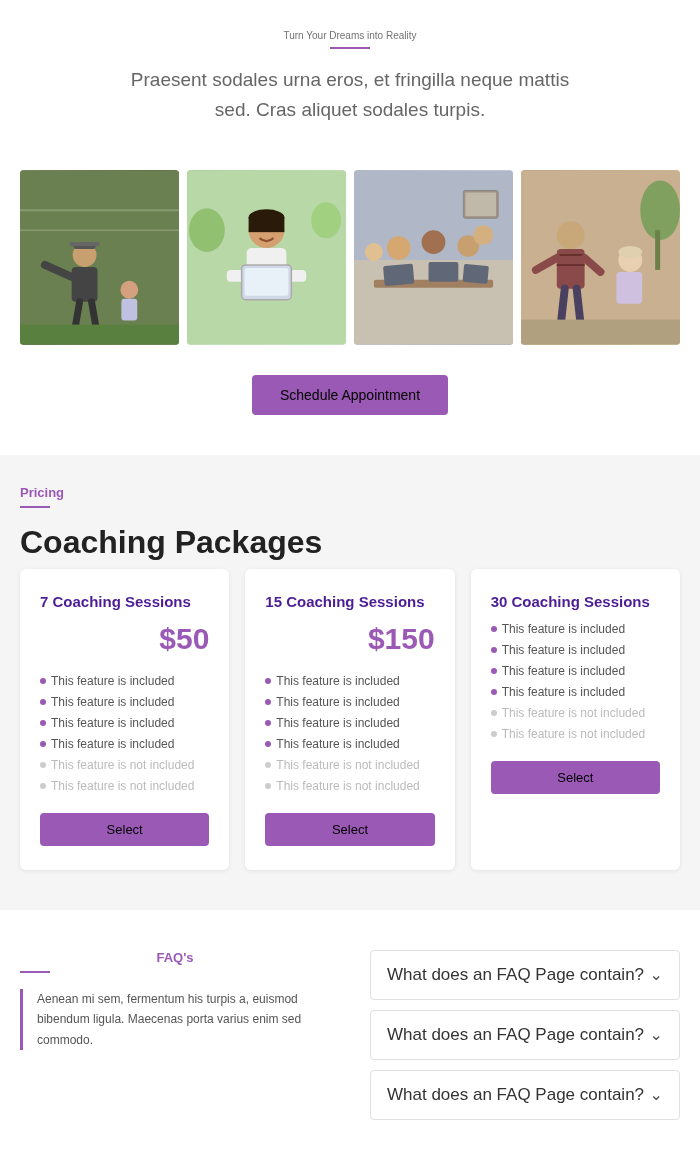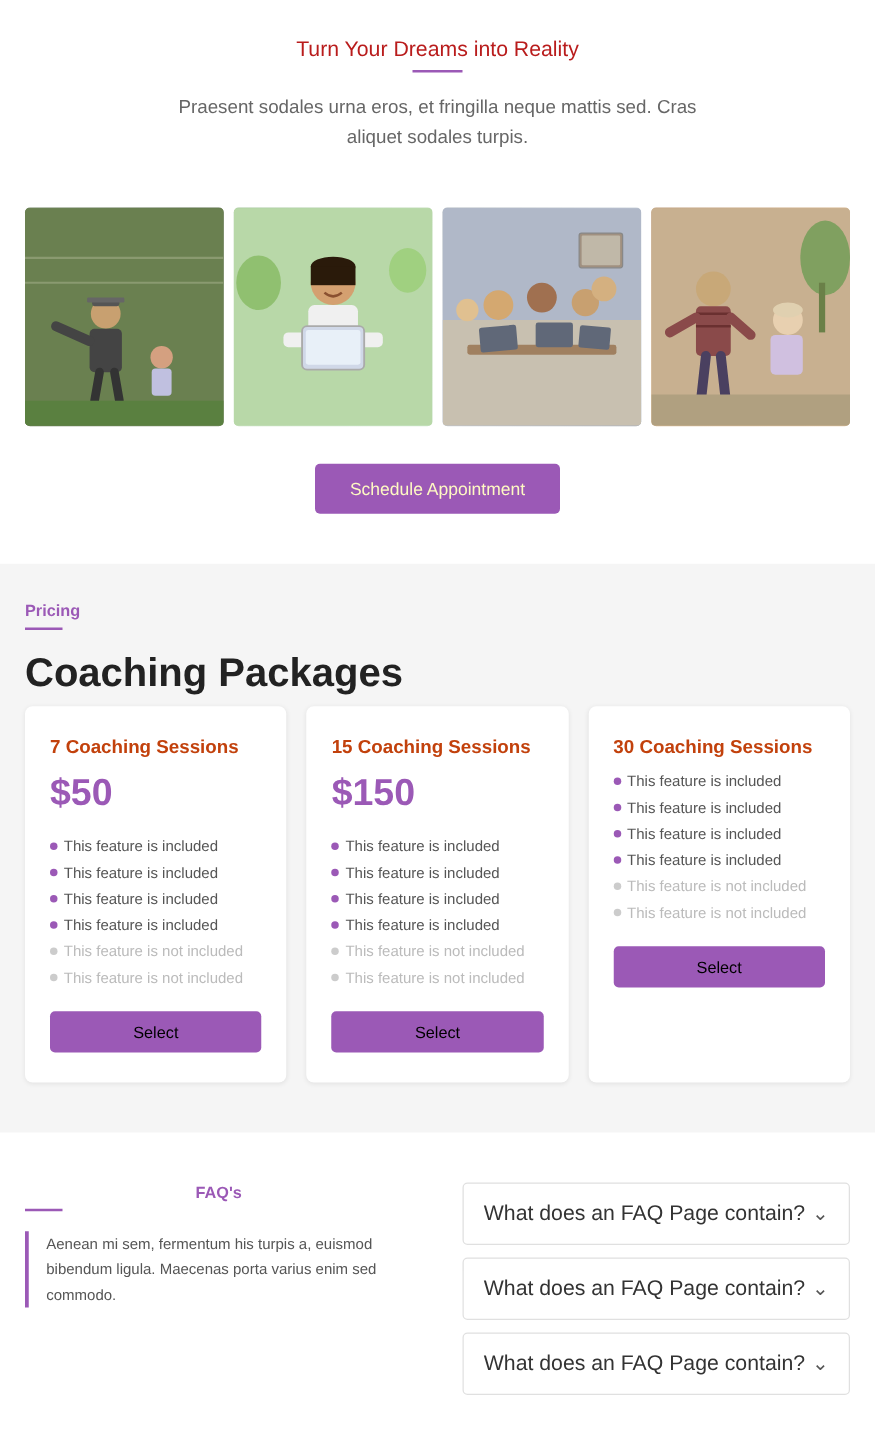--- a/index.html
+++ b/index.html
@@ -1,51 +1,51 @@
 <!DOCTYPE html>
 <html><head>
   <meta charset="utf-8">
   <style>
     * { box-sizing: border-box; margin: 0; padding: 0; }
     body { font-family: Arial, sans-serif; background: #fff; color: #333; width: 700px; }
 
     
     .hero-section { text-align: center; padding: 30px 20px 20px; }
-    .tagline { color: #b91c1c; font-size: 17px; margin-bottom: 6px; }
+    .tagline { color: #737373; font-size: 10px; margin-bottom: 6px; }
     .tagline-underline { width: 40px; height: 2px; background: #9b59b6; margin: 0 auto 16px; }
     .section-title { font-size: 28px; font-weight: bold; color: #222; margin-bottom: 16px; }
-    .section-desc { font-size: 15px; color: #666; max-width: 460px; margin: 0 auto 24px; line-height: 1.6; }
+    .section-desc { font-size: 19px; color: #666; max-width: 460px; margin: 0 auto 24px; line-height: 1.6; }
 
     
     .images-grid { display: flex; gap: 8px; justify-content: center; padding: 0 20px; margin-bottom: 30px; }
     .img-placeholder { flex: 1; height: 175px; border-radius: 4px; overflow: hidden; background: #ccc; }
     .img-placeholder.img1 { background: linear-gradient(135deg, #7a8c6e 0%, #5a6e4a 40%, #8a9a7a 100%); }
     .img-placeholder.img2 { background: linear-gradient(135deg, #a8c8a0 0%, #c8e0c0 50%, #d0e8d0 100%); }
     .img-placeholder.img3 { background: linear-gradient(135deg, #b0b8c0 0%, #d0d8e0 50%, #a0a8b0 100%); }
     .img-placeholder.img4 { background: linear-gradient(135deg, #c0a080 0%, #d8b890 50%, #e8c8a0 100%); }
 
     
     .schedule-btn-wrap { text-align: center; margin-bottom: 40px; }
     .schedule-btn {
-      background: #9b59b6; color: #fef9c3; border: none; padding: 12px 28px;
+      background: #9b59b6; color: #000000; border: none; padding: 12px 28px;
       border-radius: 4px; font-size: 14px; cursor: pointer;
     }
 
     
     .pricing-section { background: #f5f5f5; padding: 30px 20px 40px; }
     .pricing-label { color: #9b59b6; font-size: 13px; font-weight: bold; margin-bottom: 6px; }
     .pricing-underline { width: 30px; height: 2px; background: #9b59b6; margin-bottom: 16px; }
     .pricing-title { font-size: 32px; font-weight: bold; color: #222; margin-bottom: 8px; }
     .packages-grid { display: flex; gap: 16px; }
     .package-card {
       flex: 1; background: #fff; border-radius: 6px; padding: 24px 20px;
       box-shadow: 0 1px 4px rgba(0,0,0,0.08);
     }
-    .package-name { font-size: 15px; font-weight: bold; color: #c2410c; margin-bottom: 12px; }
-    .package-price { font-size: 30px; font-weight: bold; color: #9b59b6; margin-bottom: 18px; }
+    .package-name { font-size: 15px; font-weight: bold; color: #4c1d95; margin-bottom: 12px; }
+    .package-price { font-size: 30px; font-weight: bold; color: #9b59b6; margin-bottom: 18px; text-align: right; }
     .features-list { list-style: none; margin-bottom: 20px; }
     .features-list li { font-size: 12px; color: #555; margin-bottom: 7px; display: flex; align-items: center; gap: 5px; text-align: center; }
     .features-list li.included { color: #555; }
     .features-list li.not-included { color: #bbb; }
     .feature-bullet { width: 6px; height: 6px; border-radius: 50%; flex-shrink: 0; }
     .feature-bullet.inc { background: #9b59b6; }
     .feature-bullet.not { background: #ccc; }
     .select-btn {
       background: #9b59b6; color: #000000; border: none; padding: 9px 24px;
       border-radius: 4px; font-size: 13px; cursor: pointer; width: 100%;

